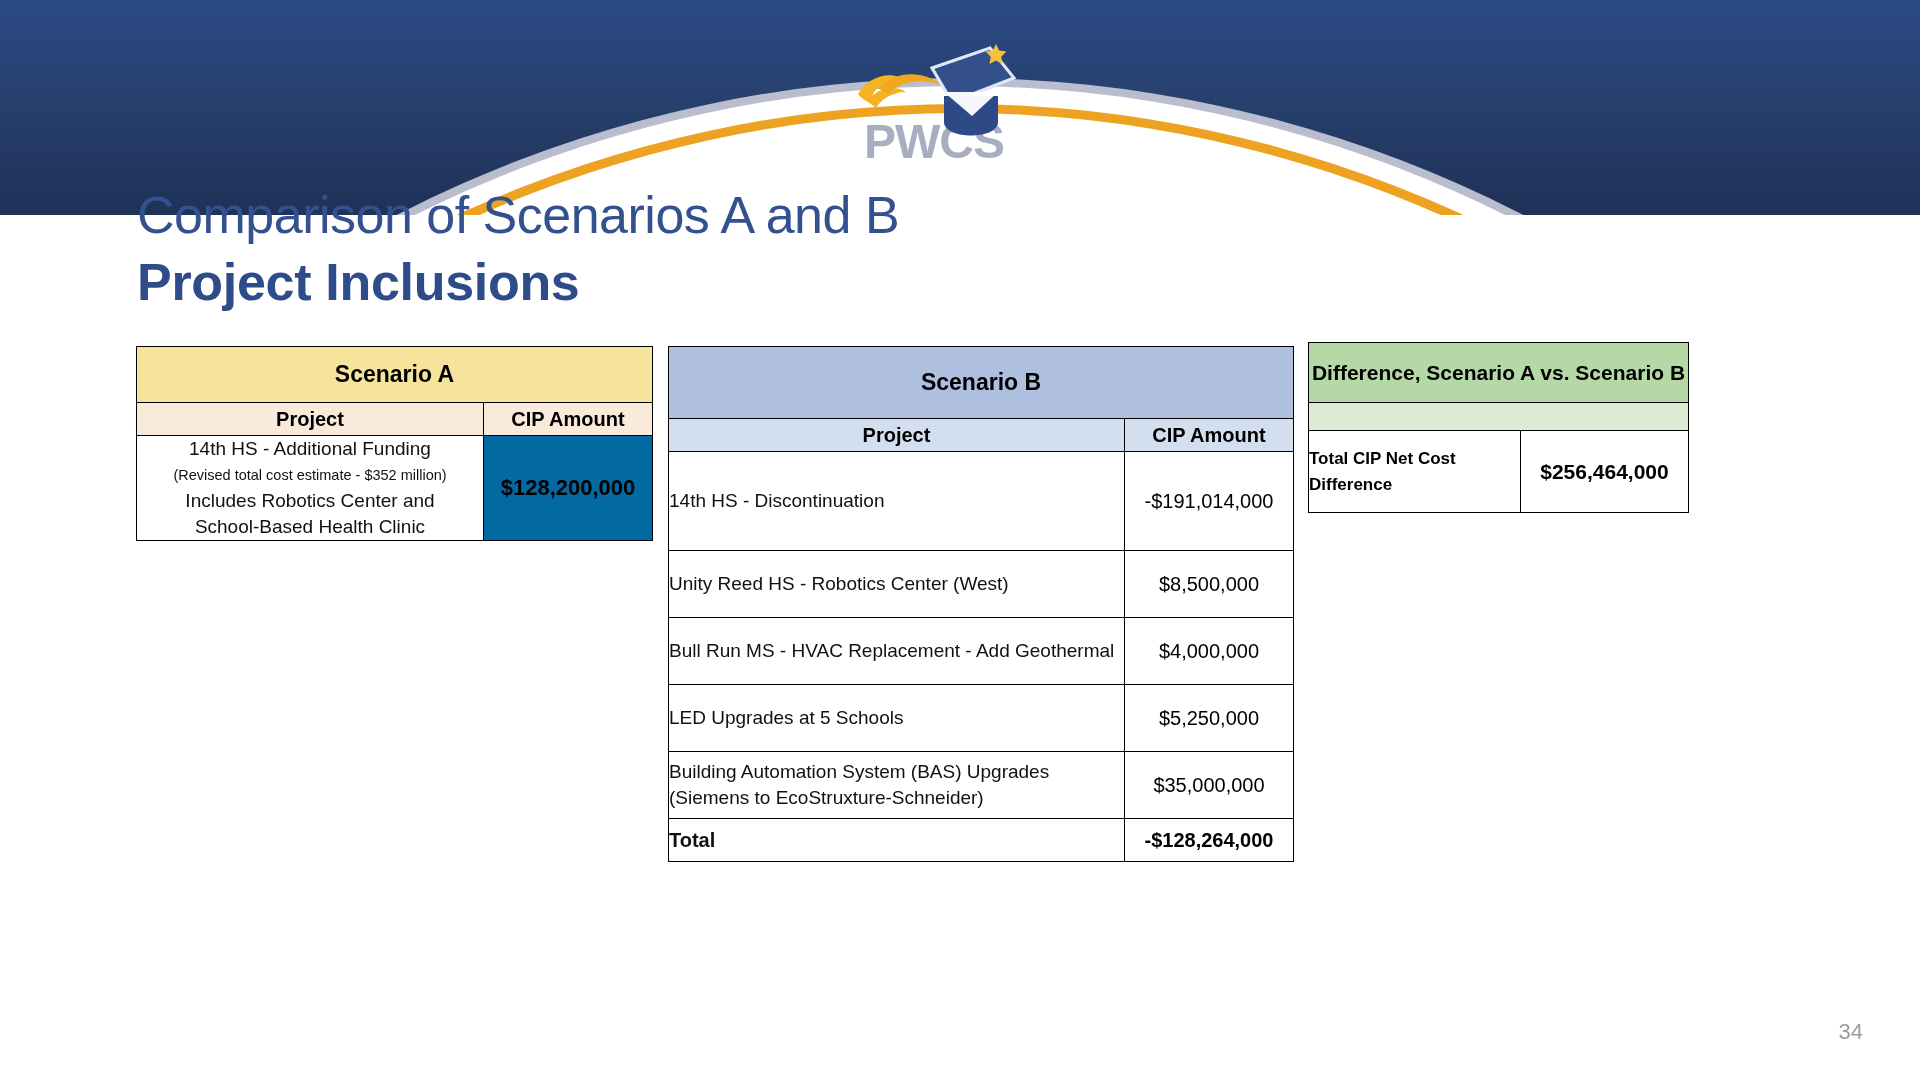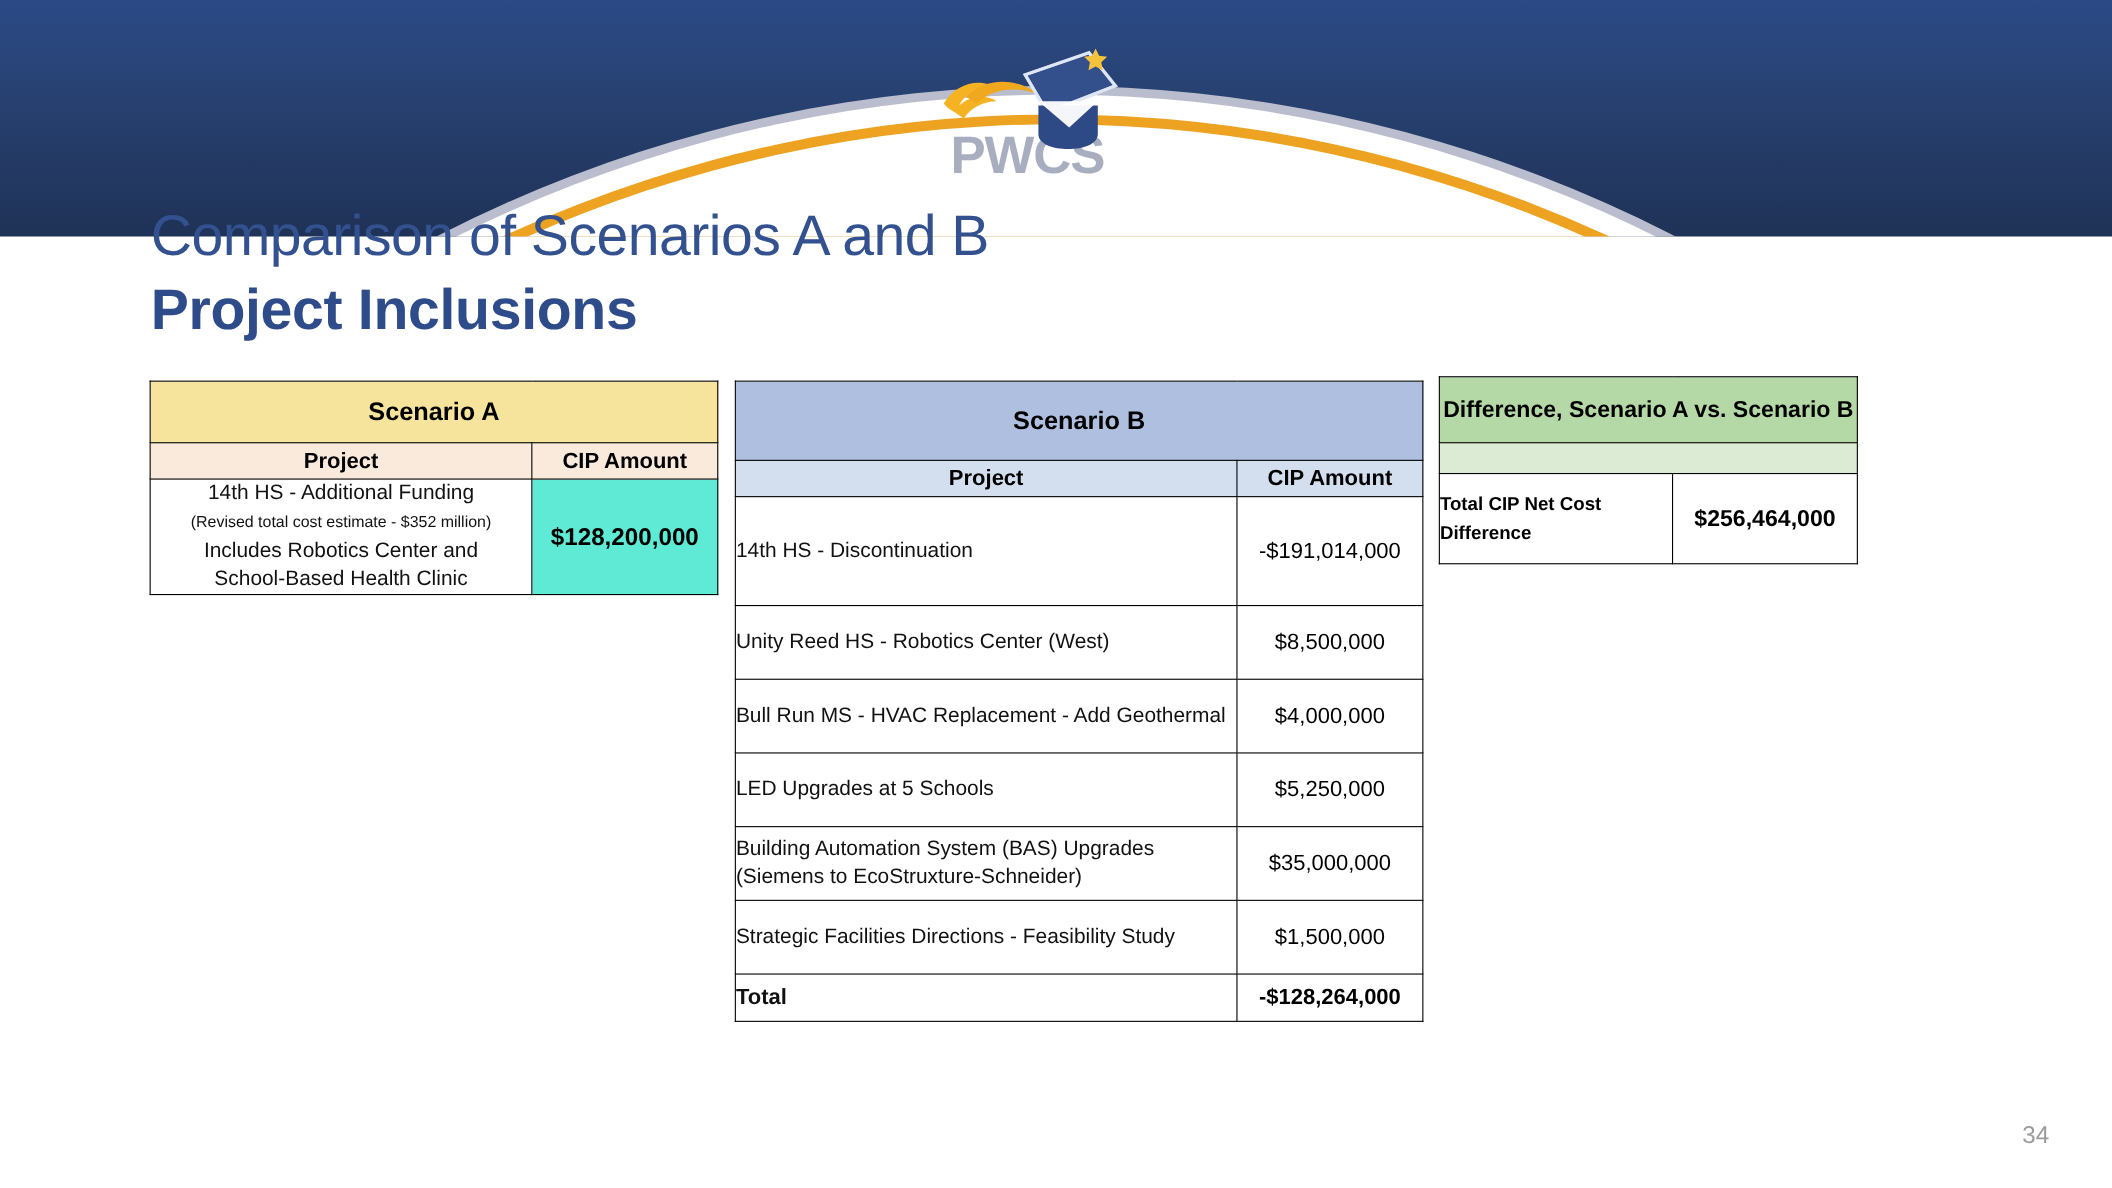--- a/index.html
+++ b/index.html
@@ -154,21 +154,21 @@
     font-size: 19px;
     color: #111;
     line-height: 26px;
     padding: 6px 6px;
   }
   .a-proj .sub {
     font-size: 14.5px;
     display: block;
   }
   .a-amt {
-    background: #5eead4;
+    background: #0369a1;
     text-align: center;
     font-size: 22px;
     font-weight: 700;
     color: #000;
   }
 
   
   #tableB {
     position: absolute;
     left: 668px;
@@ -341,24 +341,20 @@
         <td class="b-amt">$4,000,000</td>
       </tr>
       <tr>
         <td class="b-proj" style="height:67px">LED Upgrades at 5 Schools</td>
         <td class="b-amt">$5,250,000</td>
       </tr>
       <tr>
         <td class="b-proj" style="height:67px">Building Automation System (BAS) Upgrades (Siemens to EcoStruxture-Schneider)</td>
         <td class="b-amt">$35,000,000</td>
       </tr>
-      <tr>
-        <td class="b-proj" style="height:67px">Strategic Facilities Directions - Feasibility Study</td>
-        <td class="b-amt">$1,500,000</td>
-      </tr>
 
       <tr>
         <td class="b-proj total" style="height:43px">Total</td>
         <td class="b-amt total">-$128,264,000</td>
       </tr>
     </tbody>
   </table>
 
   <table class="tbl" id="tableD">
     <colgroup>

